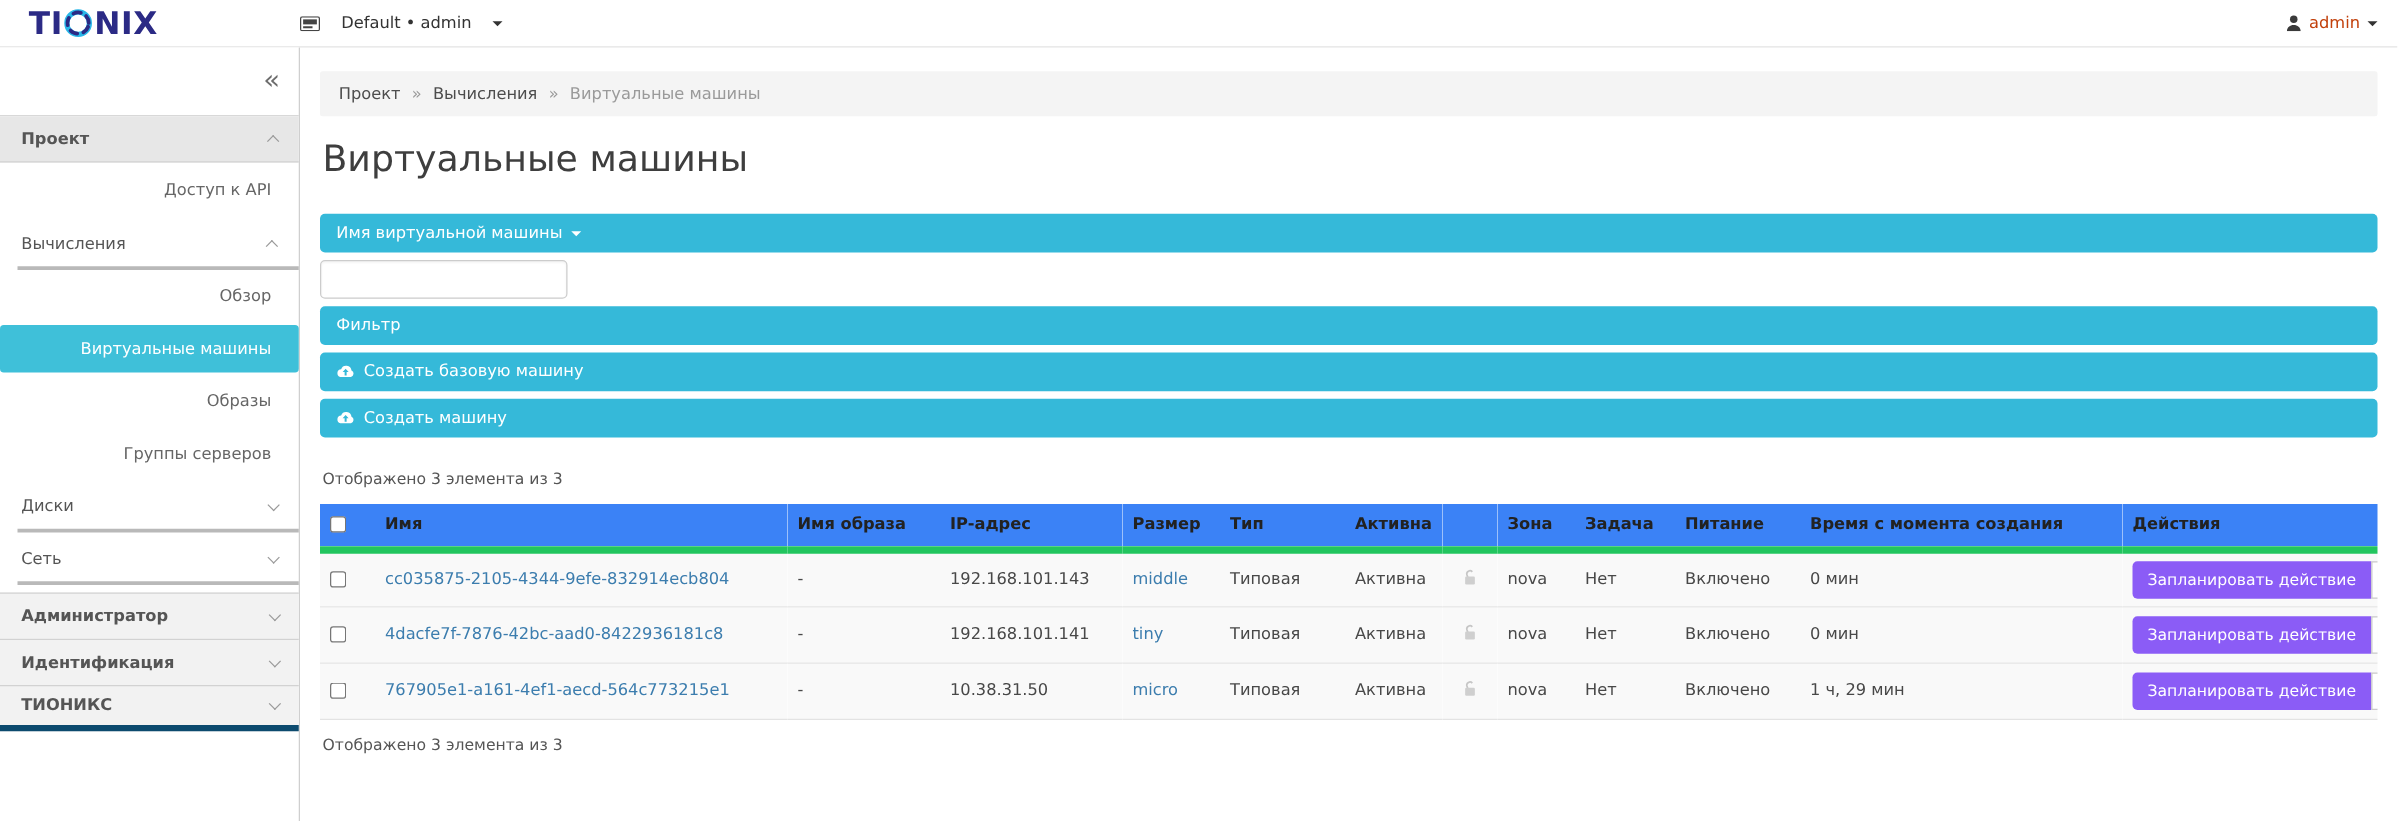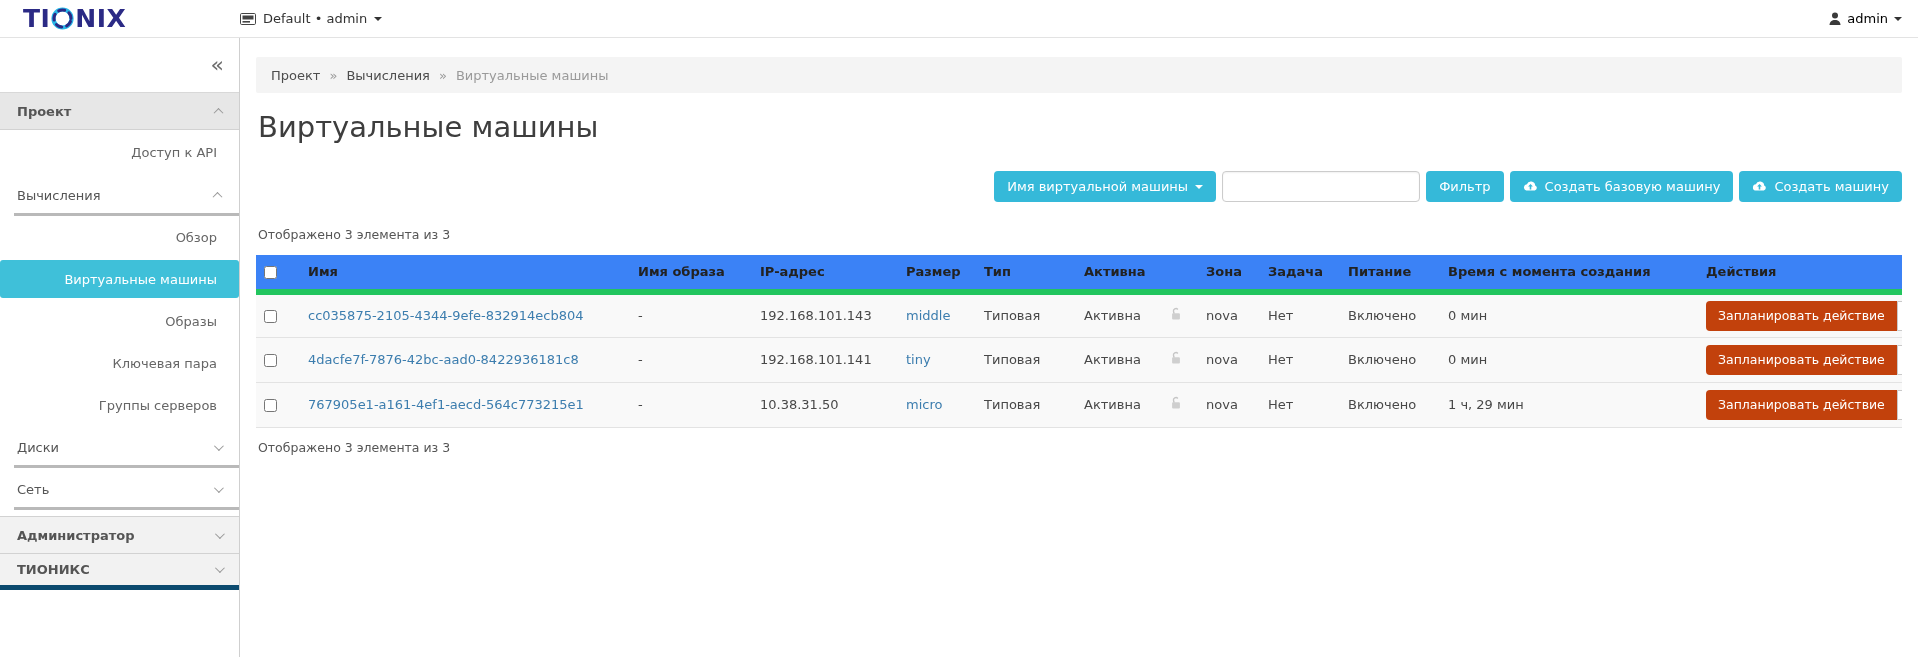--- a/index.html
+++ b/index.html
@@ -8,22 +8,22 @@
     width:1918px; height:657px; overflow:hidden;
     font-family:"DejaVu Sans","Liberation Sans",sans-serif;
     font-size:13px; color:#444; background:#fff;
   }
 
   
   .topbar { height:38px; border-bottom:1px solid #e3e3e3; display:flex; align-items:center; background:#fff; }
   .logo-box { width:240px; flex:0 0 240px; padding-left:23px; display:flex; align-items:center; cursor:pointer; }
   .logo-text { font-size:25px; font-weight:800; color:#2b2a85; letter-spacing:.5px; line-height:1; }
   .logo-o { margin:0 1px; display:inline-flex; }
-  .ctx { display:flex; align-items:center; gap:7px; color:#333; cursor:pointer; }
-  .user { margin-left:auto; padding-right:16px; display:flex; align-items:center; gap:6px; color:#000000; cursor:pointer; }
+  .ctx { display:flex; align-items:center; gap:17px; color:#333; cursor:pointer; }
+  .user { margin-left:auto; padding-right:16px; display:flex; align-items:center; gap:6px; color:#c2410c; cursor:pointer; }
   .caret { width:0; height:0; border-left:4px solid transparent; border-right:4px solid transparent; border-top:4px solid #333; display:inline-block; }
   .caret.white { border-top-color:#fff; }
 
   
   .layout { display:flex; height:619px; }
   .sidebar { width:240px; flex:0 0 240px; border-right:1px solid #cfcfcf; background:#fff; }
   main { flex:1 1 auto; padding:19px 16px 0 16px; min-width:0; }
 
   
   .sb-top { height:55px; border-bottom:1px solid #d8d8d8; display:flex; align-items:center; justify-content:flex-end; padding-right:15px; }
@@ -43,41 +43,41 @@
 
   
   .breadcrumb { background:#f4f4f4; height:36px; border-radius:2px; display:flex; align-items:center; gap:9px; padding:0 15px; color:#9a9a9a; }
   .breadcrumb .bc-link { color:#4d4d4d; cursor:pointer; }
   .bc-sep { color:#9a9a9a; }
 
   
   h1.page-title { font-size:29px; font-weight:400; color:#3e3e3e; margin:17px 0 27px 2px; }
 
   
-  .controls { display:flex; justify-content:flex-end; gap:6px; margin-bottom:25px; }
+  .controls { display:flex; justify-content:flex-end; gap:6px; margin-bottom:25px;flex-direction:column; }
   .btn { background:#35b9d9; color:#fff; border:none; border-radius:4px; height:31px; padding:0 13px;
          font-family:inherit; font-size:13px; display:inline-flex; align-items:center; gap:7px; cursor:pointer; white-space:nowrap; }
   .filter-input { width:198px; height:31px; border:1px solid #ccc; border-radius:4px; padding:0 9px; font:inherit; color:#444; box-shadow:inset 0 1px 2px rgba(0,0,0,.06); }
 
   
   .summary { font-size:12.5px; color:#555; margin:0 0 13px 2px; }
   .summary.bottom { margin:12px 0 0 2px; }
 
   
   table.vm { width:100%; border-collapse:collapse; table-layout:fixed; }
   table.vm thead th { text-align:left; font-weight:bold; color:#222; padding:9px 8px 10px; background:#3b82f6;
                       border-bottom:6px solid #22c55e; white-space:nowrap; overflow:hidden; }
   table.vm tbody td { padding:0 8px; height:45px; background:#f9f9f9; border-bottom:1px solid #e3e3e3;
                       color:#484848; white-space:nowrap; overflow:hidden; }
   table.vm a { color:#3c7dae; text-decoration:none; cursor:pointer; }
   .cb { width:13px; height:13px; margin:0; vertical-align:middle; cursor:pointer; }
   td.lock-cell, th.lock-cell { text-align:center; padding-left:0; padding-right:0; }
 
   .btn-group { display:inline-flex; }
-  .btn-main { background:#c2410c; color:#fff; height:30px; border:none; border-radius:4px 0 0 4px;
+  .btn-main { background:#8b5cf6; color:#fff; height:30px; border:none; border-radius:4px 0 0 4px;
               padding:0 12px; font-family:inherit; font-size:12.5px; display:inline-flex; align-items:center; cursor:pointer; white-space:nowrap;text-align:right; }
   .btn-toggle { width:27px; height:30px; background:#fff; border:1px solid #c9c9c9; border-radius:0 4px 4px 0;
                 display:inline-flex; align-items:center; justify-content:center; cursor:pointer; }
 </style>
 </head>
 <body>
 
 <header class="topbar">
   <div class="logo-box">
     <span class="logo-text">TI</span>
@@ -133,37 +133,38 @@
     <div class="sb-item">
       <span>Обзор</span>
     </div>
     <div class="sb-item active">
       <span>Виртуальные машины</span>
     </div>
     <div class="sb-item">
       <span>Образы</span>
     </div>
     <div class="sb-item">
-      <span>Ключевая пара</span>
-    </div>
-    <div class="sb-item">
       <span>Группы серверов</span>
     </div>
 
     <div class="sb-subhead">
       <span>Диски</span>
       <span class="chev down"></span>
     </div>
     <div class="sb-subhead">
       <span>Сеть</span>
       <span class="chev down"></span>
     </div>
 
     <div class="sb-section light" style="margin-top:6px;">
       <span>Администратор</span>
+      <span class="chev down"></span>
+    </div>
+    <div class="sb-section light">
+      <span>Идентификация</span>
       <span class="chev down"></span>
     </div>
     <div class="sb-section light">
       <span>ТИОНИКС</span>
       <span class="chev down"></span>
     </div>
   </nav>
 
   <main>
     <div class="breadcrumb">

